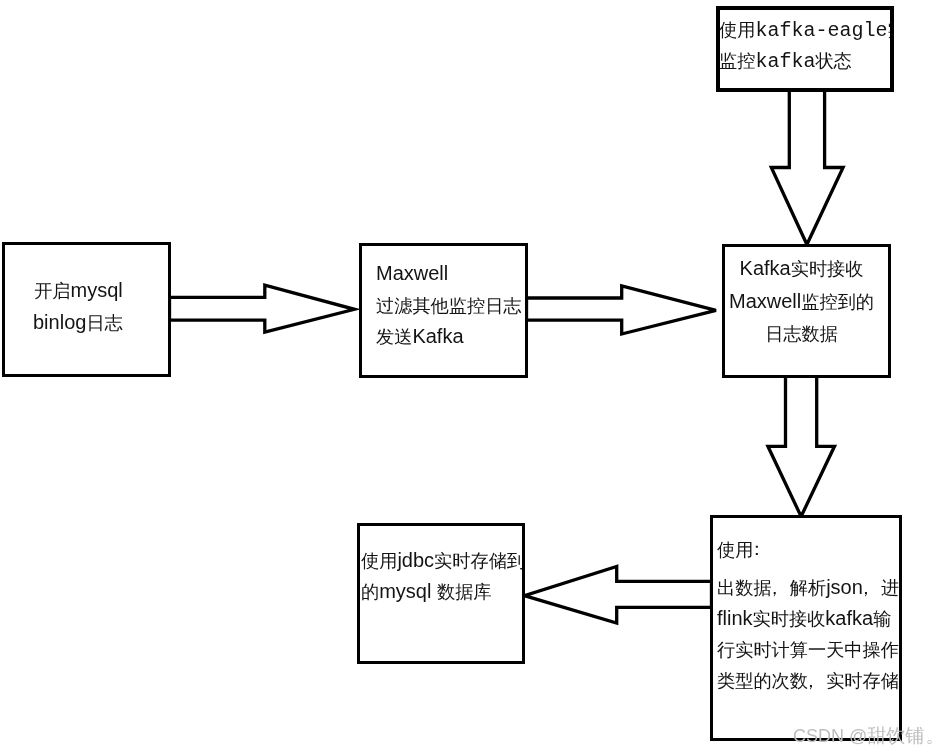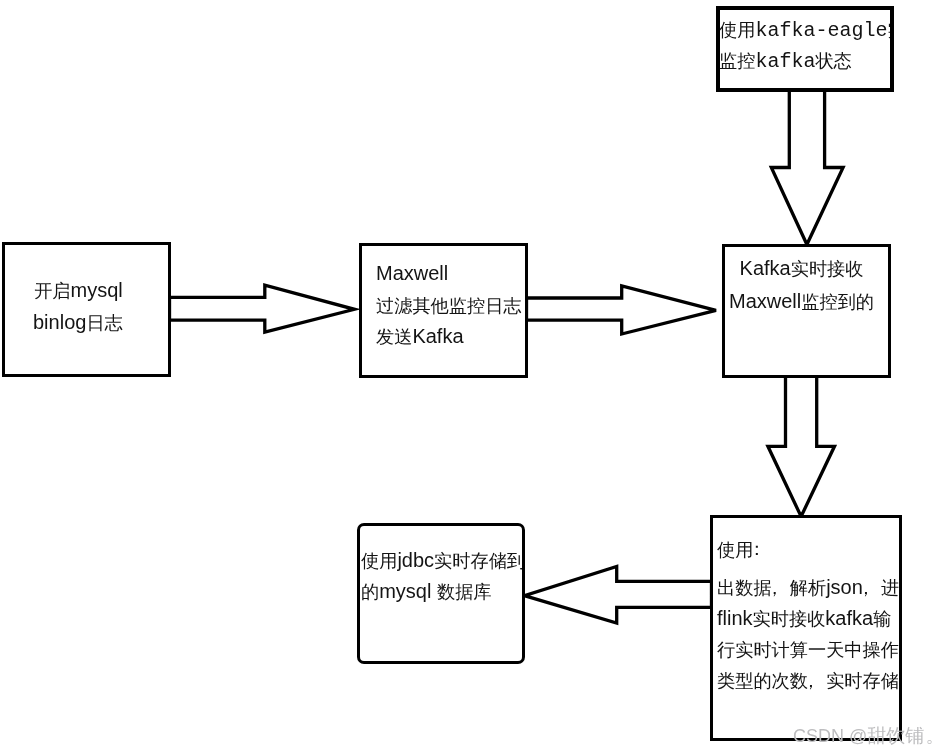--- a/index.html
+++ b/index.html
@@ -17,21 +17,21 @@
   
   .ar{fill:#ffffff;stroke:#000;stroke-width:3.3;stroke-linejoin:miter;}
   #watermark{position:absolute;color:#bdbdbf;font-size:18px;white-space:pre;left:793px;top:725px;line-height:21px;}
   #watermark .line{font-size:18px;line-height:21px;height:auto;margin-top:40px;}
   #watermark .cjk{font-size:19px;line-height:21px;}
 
   #n-eagle {left:716px;  top:6px;   width:178px; height:86px;  border-width:4px;}
   #n-binlog{left:2px;    top:242px; width:169px; height:135px;}
   #n-maxwell{left:359px; top:243px; width:169px; height:135px;}
   #n-kafka {left:722px;  top:244px; width:169px; height:134px;}
-  #n-jdbc  {left:357px;  top:523px; width:168px; height:141px;border-radius:7px;}
+  #n-jdbc  {left:357px;  top:523px; width:168px; height:141px;}
   #n-flink {left:710px;  top:515px; width:192px; height:226px;}
 
   #n-eagle  .txt{left:-1px; top:5px;font-family:Liberation Mono, monospace;}
   #n-binlog .txt{left:28px; top:30px;text-align:right;}
   #n-maxwell .txt{left:14px;top:12px;}
   #n-kafka  .txt{left:4px;  top:5px;}
   #n-jdbc   .txt{left:1px;  top:19px;}
   #n-flink  .txt{left:4px;  top:16px;}
 
   #n-eagle  .line,#n-eagle  .cjk{line-height:31.2px;}  #n-eagle  .line{height:31.2px;}
@@ -71,20 +71,21 @@
     <div class="txt">
       <div class="line">Maxwell</div>
       <div class="line"><span class="cjk">过滤其他监控日志</span></div>
       <div class="line"><span class="cjk">发送</span>Kafka</div>
     </div>
   </div>
   <div class="node" id="n-kafka">
     <div class="txt">
       <div class="line">Kafka<span class="cjk">实时接收</span></div>
       <div class="line">Maxwell<span class="cjk">监控到的</span></div>
+      <div class="line"><span class="cjk">日志数据</span></div>
     </div>
   </div>
   <div class="node" id="n-flink">
     <div class="txt">
       <div class="line"><span class="cjk">使用<span class="cjkp p-colon">：</span></span></div>
       <div class="line"><span class="cjk">出数据<span class="cjkp">，</span>解析</span>json<span class="cjk"><span class="cjkp">，</span>进</span></div>
       <div class="line">flink<span class="cjk">实时接收</span>kafka<span class="cjk">输</span></div>
       <div class="line"><span class="cjk">行实时计算一天中操作</span></div>
       <div class="line"><span class="cjk">类型的次数<span class="cjkp">，</span>实时存储</span></div>
     </div>

